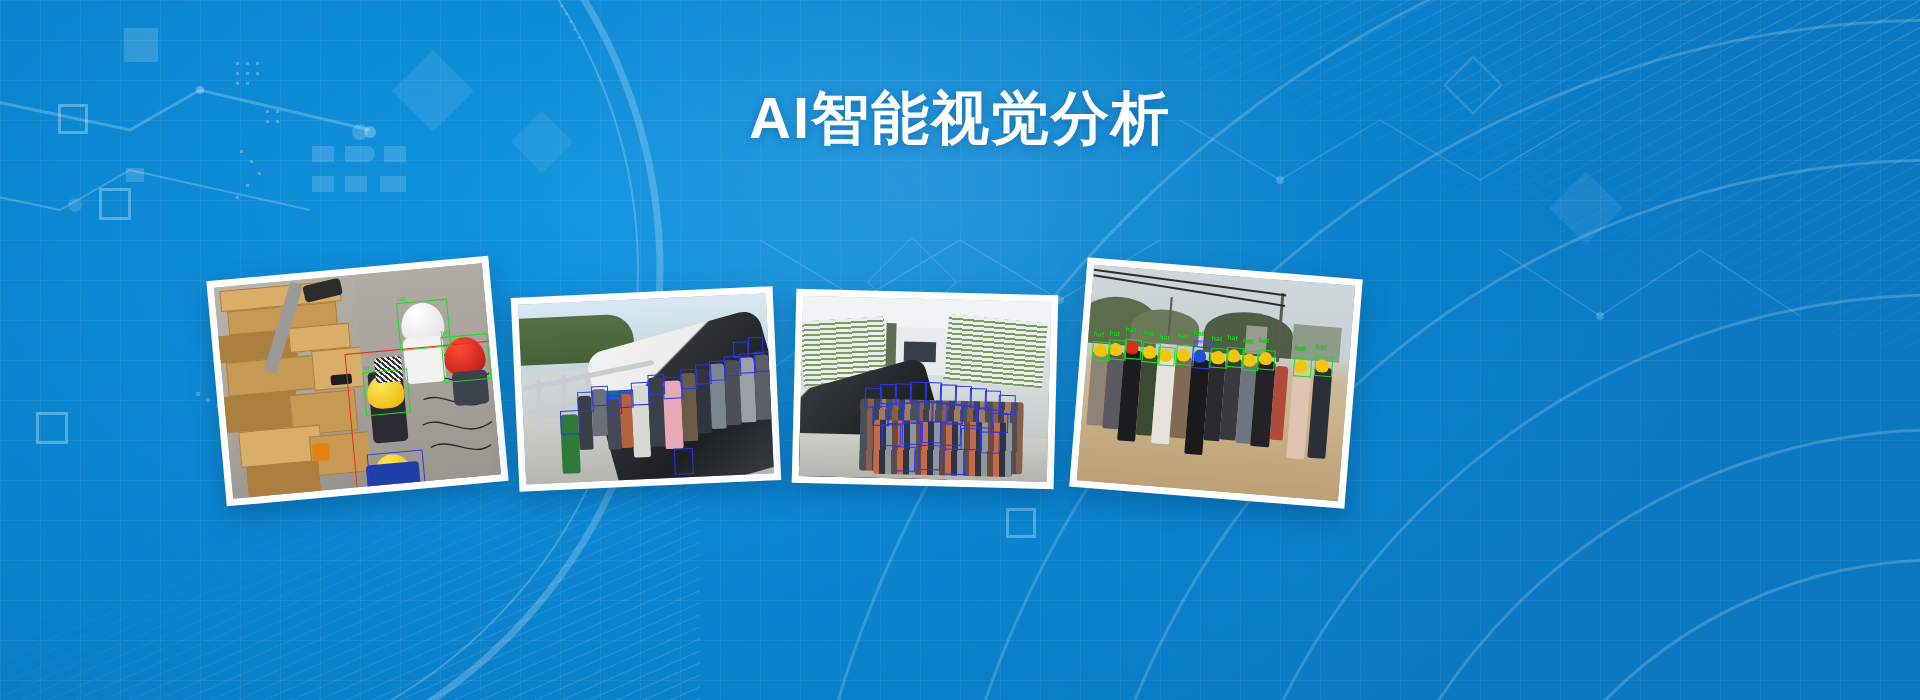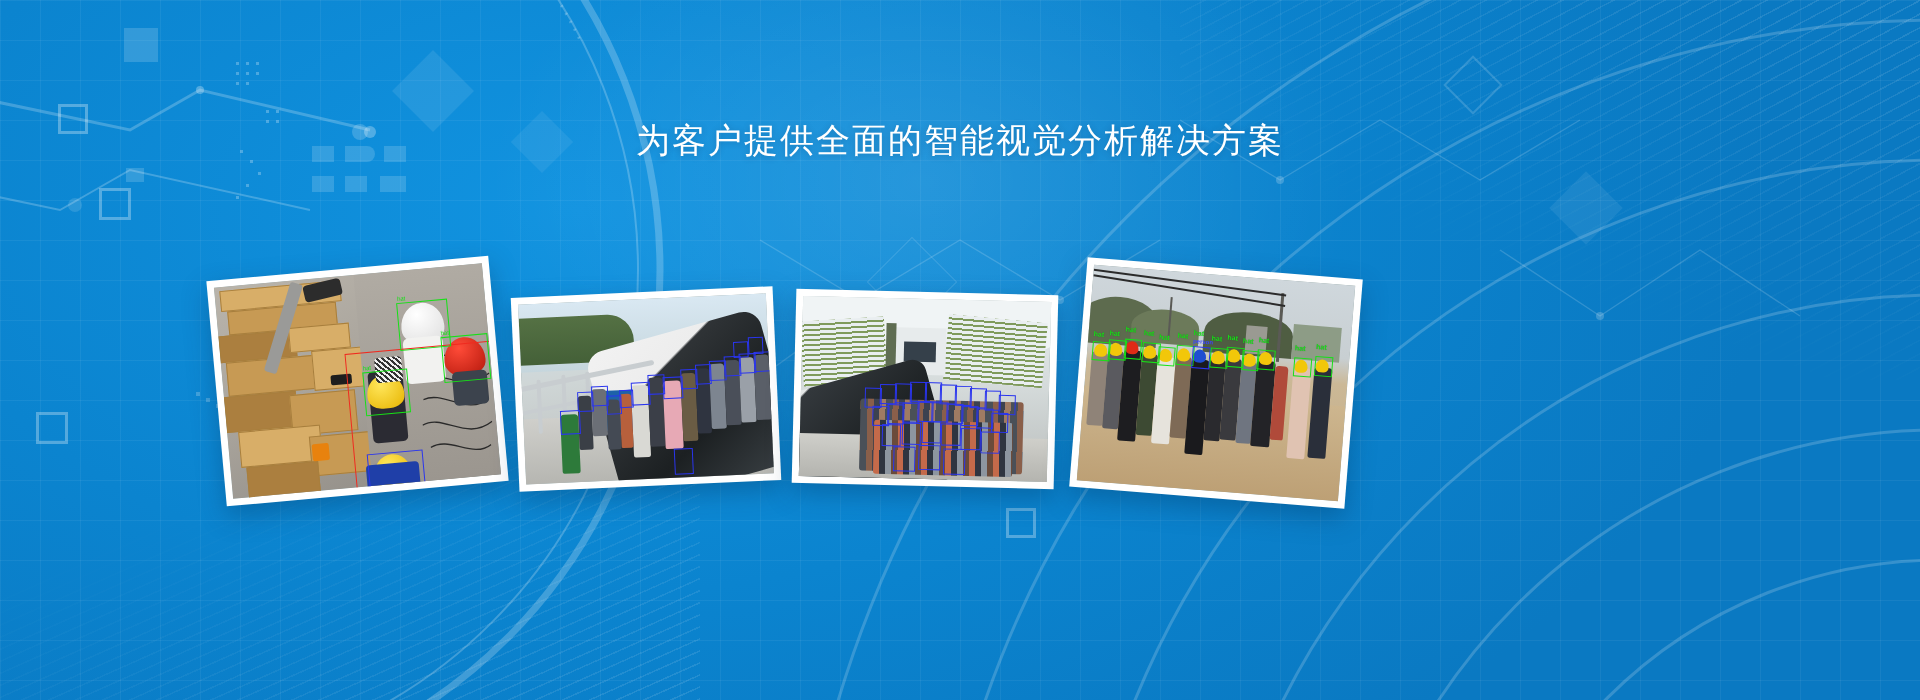--- a/index.html
+++ b/index.html
@@ -231,21 +231,21 @@
     </g>
     <g fill="rgba(255,255,255,0.2)">
       <circle cx="860" cy="300" r="4"></circle>
         <circle cx="1060" cy="300" r="4"></circle>
       <circle cx="1280" cy="180" r="4"></circle>
         <circle cx="1600" cy="316" r="4"></circle>
     </g>
   </svg>
 
   <div class="headline-wrap">
-    <p class="subhead">为客户提供全面的智能视觉分析解决方案</p>
+    <h1 class="headline">AI智能视觉分析</h1>
   </div>
 
   <div class="strip">
 
     <div class="photo" id="photo1">
       <div class="inner">
         <div class="scene s1">
 
           <div class="box-cardboard l" style="left:2%;top:2%;width:44%;height:9%;"></div>
           <div class="box-cardboard" style="left:4%;top:12%;width:40%;height:10%;"></div>

